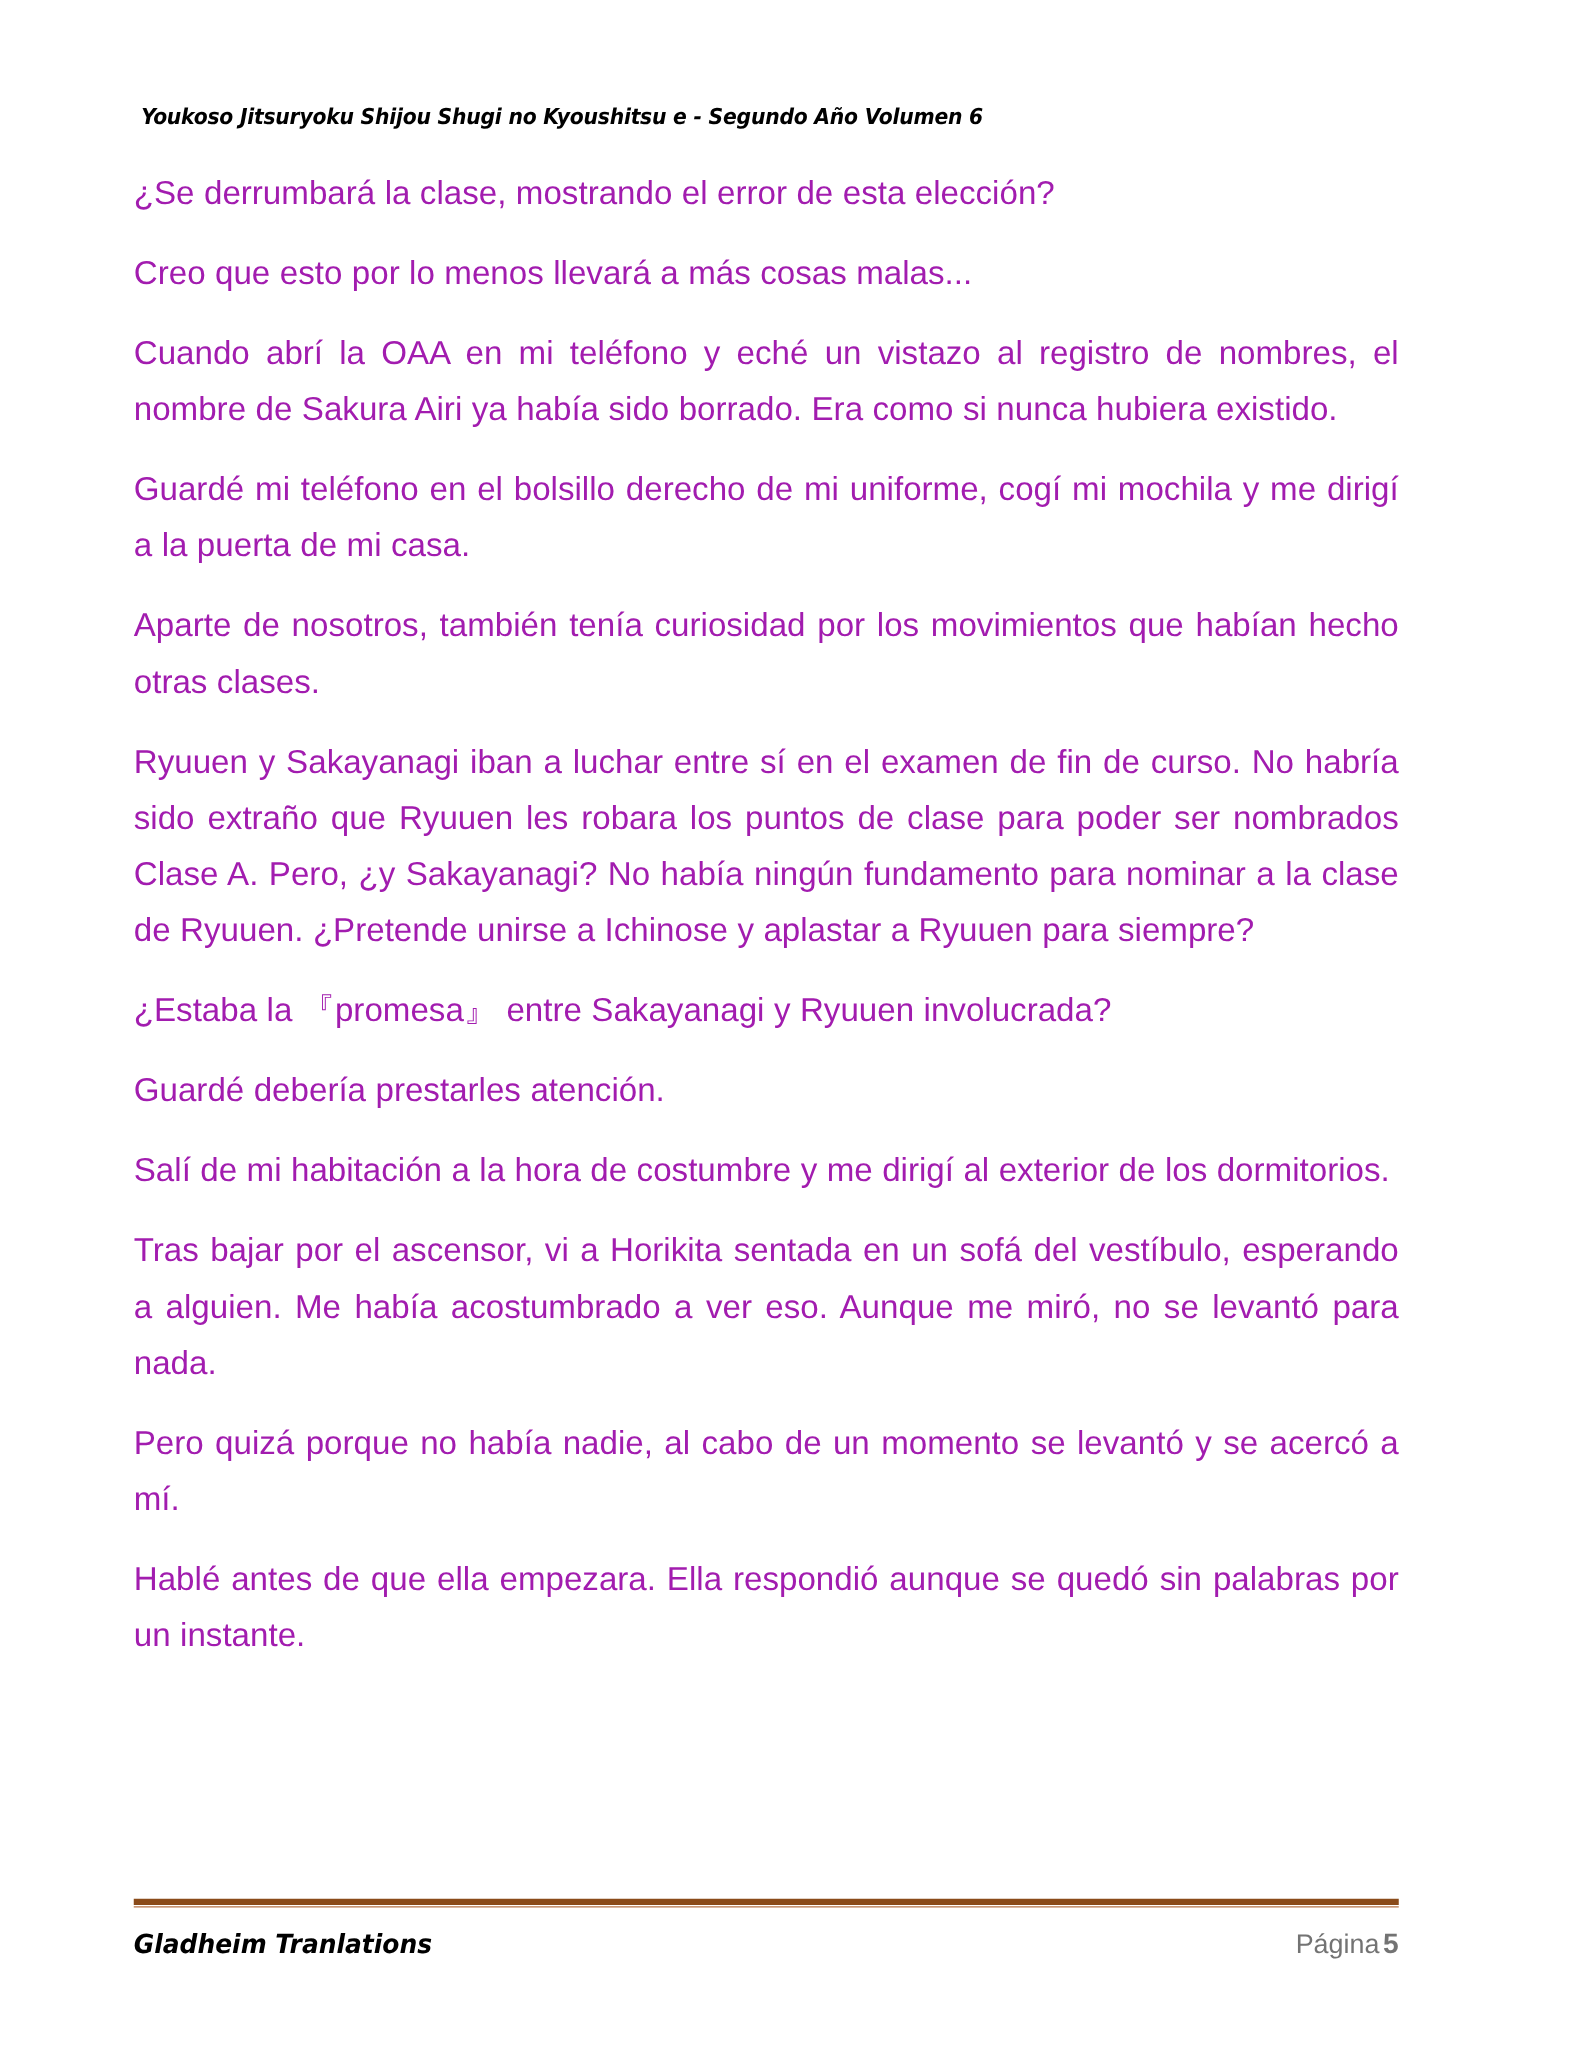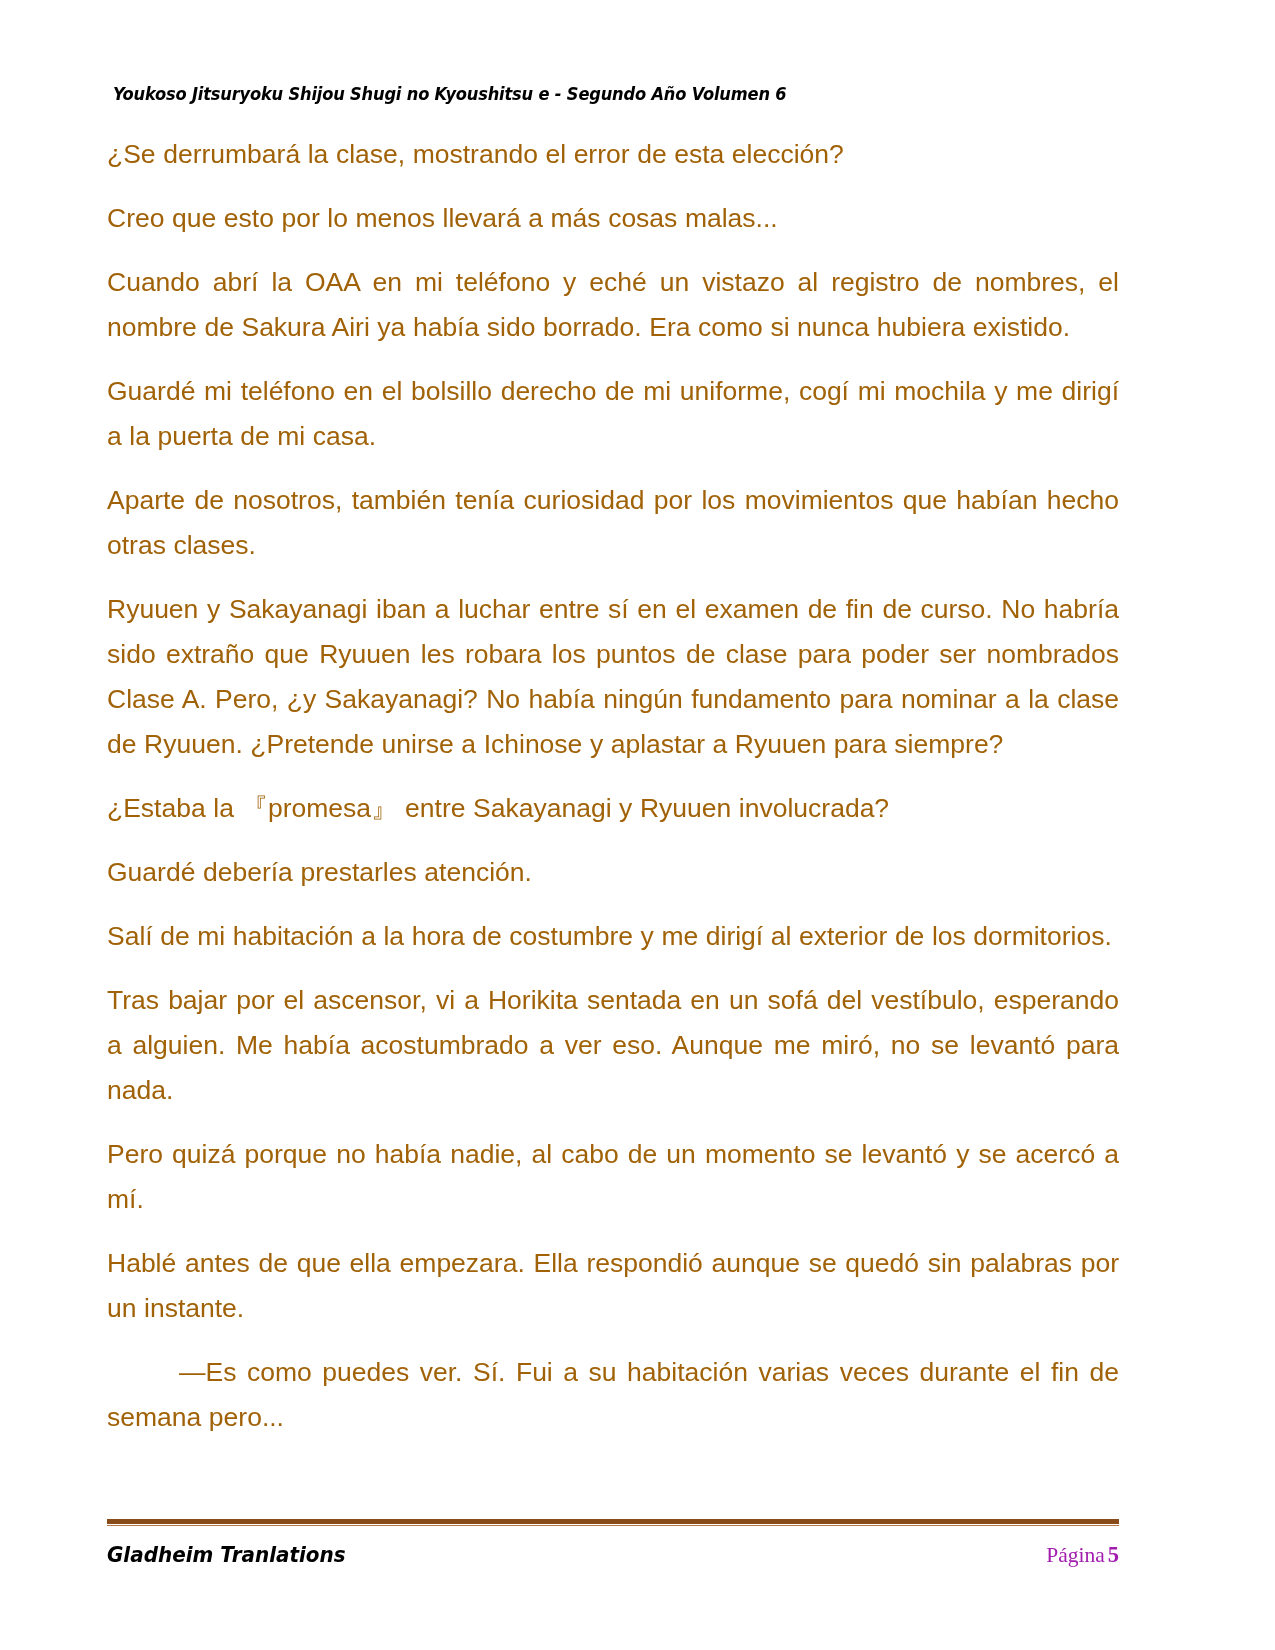--- a/index.html
+++ b/index.html
@@ -39,21 +39,21 @@
   
   .body-area {
     position: absolute;
     left: 107px;
     top: 132px;
     width: 1012px;
   }
   .para {
     font-size: 26.5px;
     line-height: 45px;
-    color: #a16207;
+    color: #a21caf;
     text-align: justify;
     margin: 0 0 19px 0;
     word-spacing: 0.2px;
     hyphens: none;
   }
   .para.single {
     text-align: left;
   }
   .para.dialogue {
     text-indent: 72px;
@@ -88,23 +88,22 @@
     font-family: "DejaVu Sans", sans-serif;
     font-weight: bold;
     font-style: italic;
     font-size: 21px;
     color: #000000;
     transform: scaleX(0.95);
     transform-origin: left center;
   }
   .footer-page {
     font-size: 21.5px;
-    color: #a21caf;
+    color: #737373;
     white-space: nowrap;
-    font-family: Liberation Serif, serif;
   }
   .footer-page .pagenum {
     font-weight: bold;
     font-size: 22.5px;
     margin-left: 3px;
   }
 </style>
 </head>
 <body>
 
@@ -120,21 +119,20 @@
     <p class="para">Cuando abrí la OAA en mi teléfono y eché un vistazo al registro de nombres, el nombre de Sakura Airi ya había sido borrado. Era como si nunca hubiera existido.</p>
     <p class="para">Guardé mi teléfono en el bolsillo derecho de mi uniforme, cogí mi mochila y me dirigí a la puerta de mi casa.</p>
     <p class="para">Aparte de nosotros, también tenía curiosidad por los movimientos que habían hecho otras clases.</p>
     <p class="para">Ryuuen y Sakayanagi iban a luchar entre sí en el examen de fin de curso. No habría sido extraño que Ryuuen les robara los puntos de  clase para poder ser nombrados Clase A. Pero, ¿y Sakayanagi? No había ningún fundamento para nominar a la clase de Ryuuen. ¿Pretende unirse a Ichinose y aplastar a Ryuuen para siempre?</p>
     <p class="para single">¿Estaba la 『promesa』 entre Sakayanagi y Ryuuen involucrada?</p>
     <p class="para single">Guardé debería prestarles atención.</p>
     <p class="para">Salí de mi habitación a la hora de costumbre y me dirigí al exterior de los dormitorios.</p>
     <p class="para">Tras bajar por el ascensor, vi a Horikita sentada en un sofá del vestíbulo, esperando a alguien. Me había acostumbrado a ver eso. Aunque me miró, no se levantó para nada.</p>
     <p class="para">Pero quizá porque no había nadie, al cabo de un momento se levantó y se acercó a mí.</p>
     <p class="para">Hablé antes de que ella empezara. Ella respondió aunque se quedó sin palabras por un instante.</p>
-    <p class="para dialogue-wrap">—Es como puedes ver. Sí. Fui a su habitación varias veces durante el fin de semana pero...</p>
   </div>
 
   <div class="footer">
     <div class="footer-rule"></div>
     <div class="footer-row">
       <div class="footer-brand">Gladheim Tranlations</div>
       <div class="footer-page">
         <span>Página</span><span class="pagenum">5</span>
       </div>
     </div>

